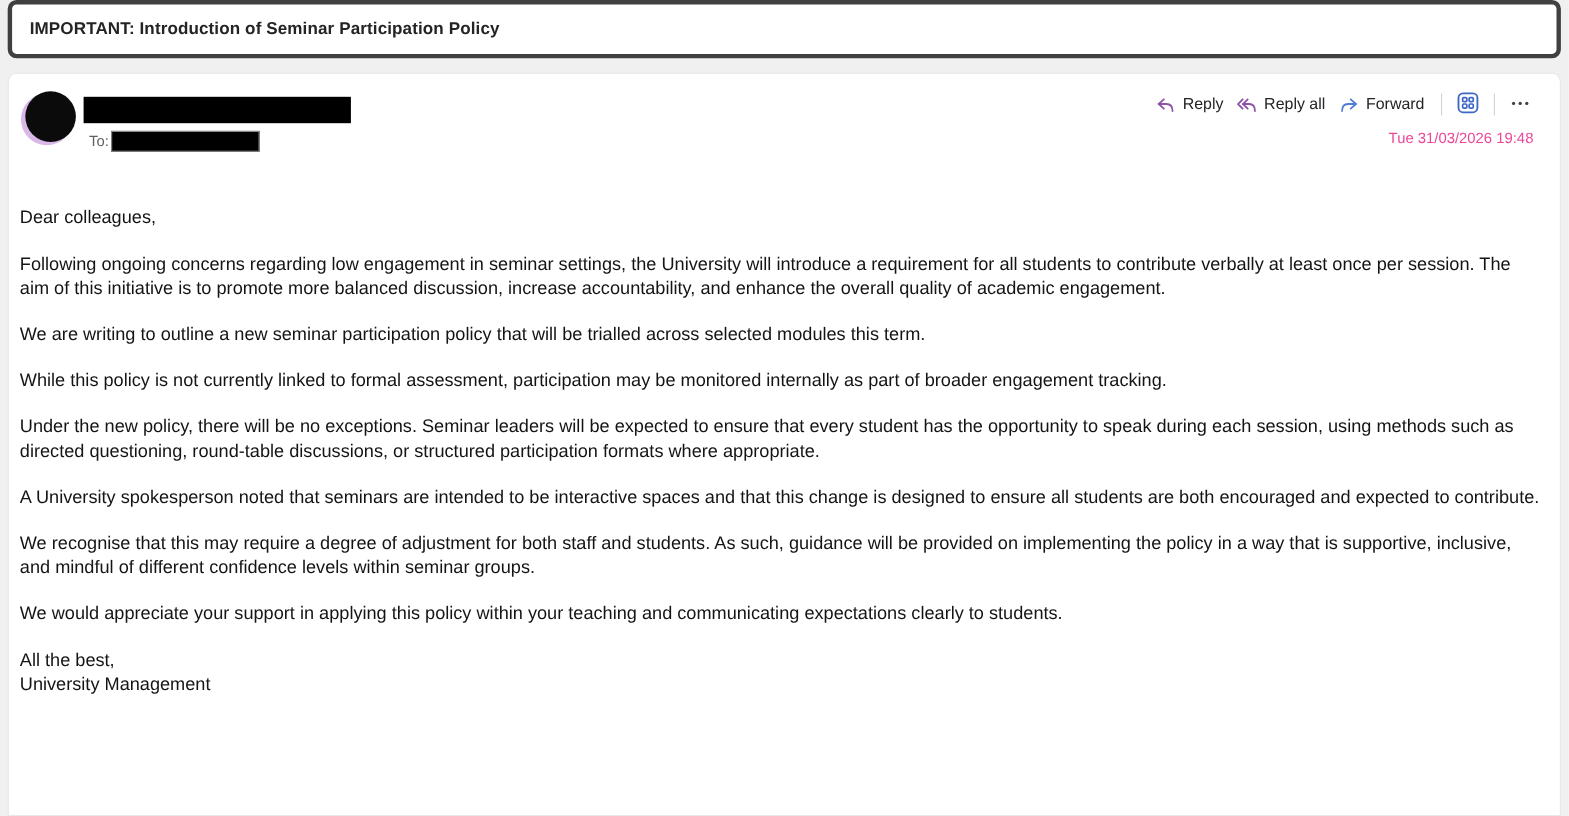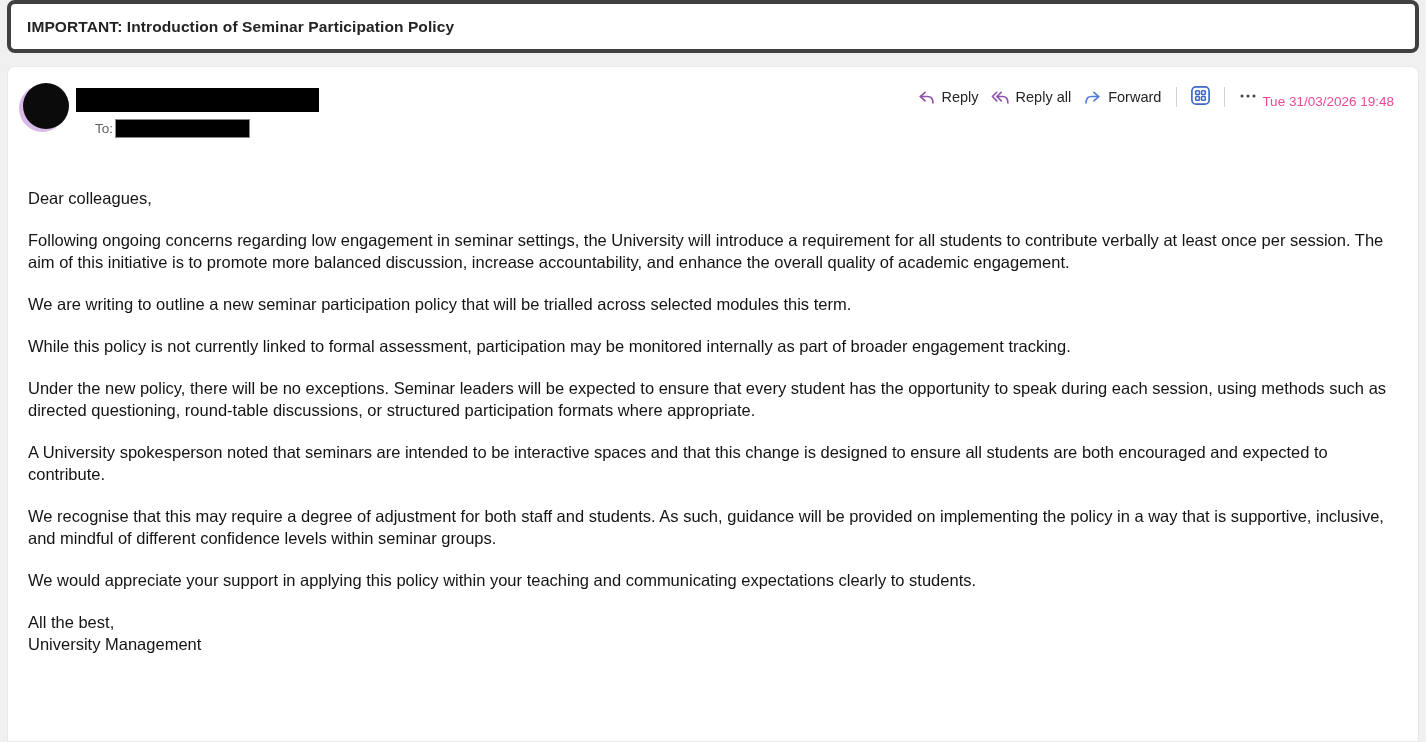--- a/index.html
+++ b/index.html
@@ -65,37 +65,37 @@
   }
   .sender-redaction {
     width: 243px; height: 24px;
     background: #000000;
     margin-top: 5px;
   }
   .to-row {
     display: flex;
     align-items: center;
     margin-top: 7px;
-    margin-left: 19px;
+    margin-left: 5px;
     text-align: center;
   }
   .to-label {
     font-size: 13.5px;
     color: var(--text-secondary, #616161);
   }
   .recipient-redaction {
     width: 135px; height: 19px;
     background: #000000;
     border: 1px solid #8a8a8a;
     margin-left: 2px;
   }
   .header-right {
     margin-left: auto;
     display: flex;
-    flex-direction: row;
+    flex-direction: column;
     align-items: flex-end;
   }
   .actions-row {
     display: flex;
     align-items: center;
     height: 24px;
   }
   .action-btn {
     display: flex;
     align-items: center;
@@ -126,21 +126,21 @@
     border-radius: 4px;
     display: flex; align-items: center;
   }
   .timestamp {
     margin-top: 11px;
     margin-right: 2px;
     font-size: 13.5px;
     color: #ec4899;
   }
   .email-body {
-    padding: 49px 14px 0 20px;
+    padding: 49px 14px 0 10px;
   }
   .email-body p {
     font-size: 16.5px;
     line-height: 22px;
     color: #141414;
     margin-bottom: 20px;
     white-space: pre-line;
   }
 </style>
 </head>

